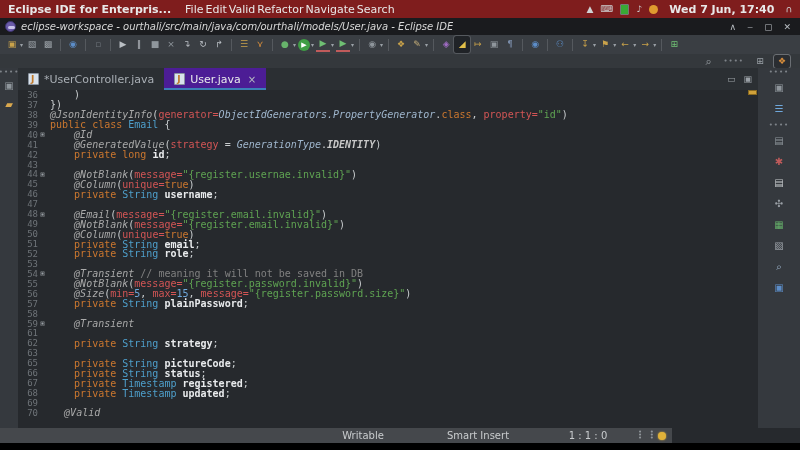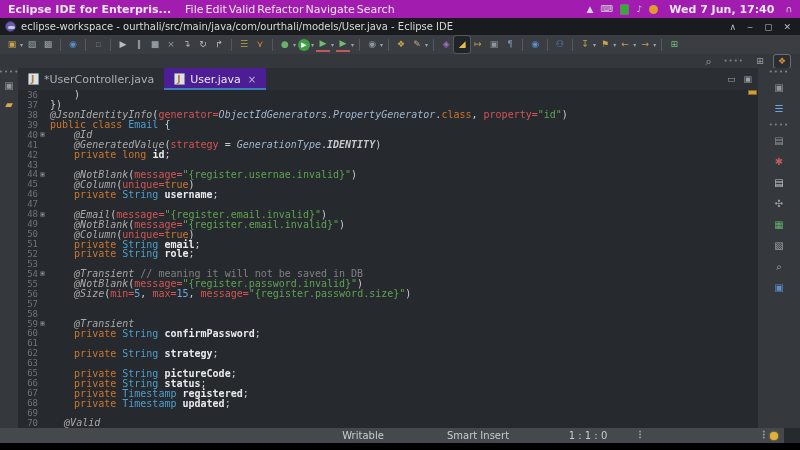--- a/index.html
+++ b/index.html
@@ -1,34 +1,34 @@
 <!DOCTYPE html>
 <html><head>
 <meta charset="utf-8">
 <style>
   * { margin:0; padding:0; box-sizing:border-box; }
   html,body { width:800px; height:450px; overflow:hidden; background:#000;
               font-family:"DejaVu Sans", "Liberation Sans", sans-serif; }
   #screen { position:relative; width:800px; height:450px; background:#26292d; }
 
   
-  #sysbar { position:absolute; left:0; top:0; width:800px; height:18px; background:#a21caf;
+  #sysbar { position:absolute; left:0; top:0; width:800px; height:18px; background:#7f1d1d;
             display:flex; align-items:center; color:#e8e8e8; font-size:11px; }
   #appname { font-weight:bold; margin:0 14px 0 8px; white-space:nowrap; }
   #menus { display:flex; gap:2px; max-width:288px; overflow:hidden; white-space:nowrap; }
   .menu-item { cursor:default; }
   #systray { margin-left:auto; display:flex; align-items:center; gap:7px; padding-right:8px; }
   .tray-glyph { font-size:9px; color:#cfd2d4; }
   #battery { width:9px; height:11px; background:#39a935; border:1px solid #777; border-radius:1px; }
   #notifdot { width:9px; height:9px; border-radius:50%; background:#e09a2f; }
   #clock { font-weight:bold; font-size:11px; margin:0 4px; white-space:nowrap; }
 
   
   #titlebar { position:absolute; left:0; top:18px; width:800px; height:17px; background:#1a1b1e;
-              display:flex; align-items:center; color:#d8d8d8; font-size:10px; }
+              display:flex; align-items:center; color:#d8d8d8; font-size:10px;font-style:italic; }
   #ecl-icon { width:11px; height:11px; border-radius:50%; background:#6a5aa8;
               margin:0 5px 0 5px; border:1px solid #3c3470; position:relative; }
   #ecl-icon::after { content:""; position:absolute; left:2px; top:4px; width:7px; height:3px;
                      background:#c8c2e8; border-radius:2px; }
   #wintitle { white-space:nowrap; overflow:hidden; }
   #winctrls { margin-left:auto; display:flex; gap:11px; padding-right:9px; color:#b9bec3; font-size:9px; }
   .winbtn { cursor:default; }
 
   
   #toolbar1 { position:absolute; left:0; top:35px; width:800px; height:19px; background:#3a3e43;
@@ -87,21 +87,21 @@
   .attr { color:#d35555; }
   .str  { color:#5fa352; }
   .num  { color:#6fa8dc; }
   .cref { color:#9fb6cd; font-style:italic; }
   .cnst { color:#c8c8c8; font-weight:bold; font-style:italic; }
   .cmt  { color:#808080; }
   #ov-marker { position:absolute; left:748px; top:90px; width:9px; height:5px; background:#d0a13a;
                border:1px solid #8a6a20; }
 
   
-  #statusbar { position:absolute; left:0; top:428px; width:784px; height:15px; background:#45484c;
+  #statusbar { position:absolute; left:0; top:428px; width:672px; height:15px; background:#45484c;
                display:flex; align-items:center; color:#c9ccce; font-size:10px; }
   .sb-cell { text-align:center; white-space:nowrap; }
   .sb-dots { color:#8f9499; font-size:7px; letter-spacing:0; line-height:3px; }
   #bulb { width:8px; height:8px; border-radius:50%; background:#e0b23a; box-shadow:0 0 2px #e0b23a; margin:0 6px 0 4px; }
   #blackstrip { position:absolute; left:0; top:443px; width:800px; height:7px; background:#000; }
 </style>
 </head>
 <body>
 
 <div id="screen">
@@ -308,24 +308,23 @@
       <div class="cline"><span class="lnum">47</span><span class="lmark"></span><span class="ctext"></span></div>
       <div class="cline"><span class="lnum">48</span><span class="lmark"><span class="bullet"></span></span><span class="ctext"><span class="pln">    </span><span class="ann">@Email</span><span class="pln">(</span><span class="attr">message=</span><span class="str">"{register.email.invalid}"</span><span class="pln">)</span></span></div>
       <div class="cline"><span class="lnum">49</span><span class="lmark"></span><span class="ctext"><span class="pln">    </span><span class="ann">@NotBlank</span><span class="pln">(</span><span class="attr">message=</span><span class="str">"{register.email.invalid}"</span><span class="pln">)</span></span></div>
       <div class="cline"><span class="lnum">50</span><span class="lmark"></span><span class="ctext"><span class="pln">    </span><span class="ann">@Column</span><span class="pln">(</span><span class="attr">unique=</span><span class="kw">true</span><span class="pln">)</span></span></div>
       <div class="cline"><span class="lnum">51</span><span class="lmark"></span><span class="ctext"><span class="pln">    </span><span class="kw">private </span><span class="type">String </span><span class="fld">email</span><span class="pln">;</span></span></div>
       <div class="cline"><span class="lnum">52</span><span class="lmark"></span><span class="ctext"><span class="pln">    </span><span class="kw">private </span><span class="type">String </span><span class="fld">role</span><span class="pln">;</span></span></div>
       <div class="cline"><span class="lnum">53</span><span class="lmark"></span><span class="ctext"></span></div>
       <div class="cline"><span class="lnum">54</span><span class="lmark"><span class="bullet"></span></span><span class="ctext"><span class="pln">    </span><span class="ann">@Transient</span><span class="pln"> </span><span class="cmt">// meaning it will not be saved in DB</span></span></div>
       <div class="cline"><span class="lnum">55</span><span class="lmark"></span><span class="ctext"><span class="pln">    </span><span class="ann">@NotBlank</span><span class="pln">(</span><span class="attr">message=</span><span class="str">"{register.password.invalid}"</span><span class="pln">)</span></span></div>
       <div class="cline"><span class="lnum">56</span><span class="lmark"></span><span class="ctext"><span class="pln">    </span><span class="ann">@Size</span><span class="pln">(</span><span class="attr">min=</span><span class="num">5</span><span class="pln">, </span><span class="attr">max=</span><span class="num">15</span><span class="pln">, </span><span class="attr">message=</span><span class="str">"{register.password.size}"</span><span class="pln">)</span></span></div>
-      <div class="cline"><span class="lnum">57</span><span class="lmark"></span></div>
+      <div class="cline"><span class="lnum">57</span><span class="lmark"></span><span class="ctext"><span class="pln">    </span><span class="kw">private </span><span class="type">String </span><span class="fld">plainPassword</span><span class="pln">;</span></span></div>
       <div class="cline"><span class="lnum">58</span><span class="lmark"></span><span class="ctext"></span></div>
       <div class="cline"><span class="lnum">59</span><span class="lmark"><span class="bullet"></span></span><span class="ctext"><span class="pln">    </span><span class="ann">@Transient</span></span></div>
-      <div class="cline"><span class="lnum">60</span><span class="lmark"></span><span class="ctext"><span class="pln">    </span><span class="kw">private </span><span class="type">String </span><span class="fld">confirmPassword</span><span class="pln">;</span></span></div>
       <div class="cline"><span class="lnum">61</span><span class="lmark"></span><span class="ctext"></span></div>
       <div class="cline"><span class="lnum">62</span><span class="lmark"></span><span class="ctext"><span class="pln">    </span><span class="kw">private </span><span class="type">String </span><span class="fld">strategy</span><span class="pln">;</span></span></div>
       <div class="cline"><span class="lnum">63</span><span class="lmark"></span><span class="ctext"></span></div>
       <div class="cline"><span class="lnum">65</span><span class="lmark"></span><span class="ctext"><span class="pln">    </span><span class="kw">private </span><span class="type">String </span><span class="fld">pictureCode</span><span class="pln">;</span></span></div>
       <div class="cline"><span class="lnum">66</span><span class="lmark"></span><span class="ctext"><span class="pln">    </span><span class="kw">private </span><span class="type">String </span><span class="fld">status</span><span class="pln">;</span></span></div>
       <div class="cline"><span class="lnum">67</span><span class="lmark"></span><span class="ctext"><span class="pln">    </span><span class="kw">private </span><span class="type">Timestamp </span><span class="fld">registered</span><span class="pln">;</span></span></div>
       <div class="cline"><span class="lnum">68</span><span class="lmark"></span><span class="ctext"><span class="pln">    </span><span class="kw">private </span><span class="type">Timestamp </span><span class="fld">updated</span><span class="pln">;</span></span></div>
       <div class="cline"><span class="lnum">69</span><span class="lmark"></span><span class="ctext"></span></div>
       <div class="cline"><span class="lnum">70</span><span class="ctext"><span class="pln">    </span><span class="ann">@Valid</span></span></div>
     </div>

